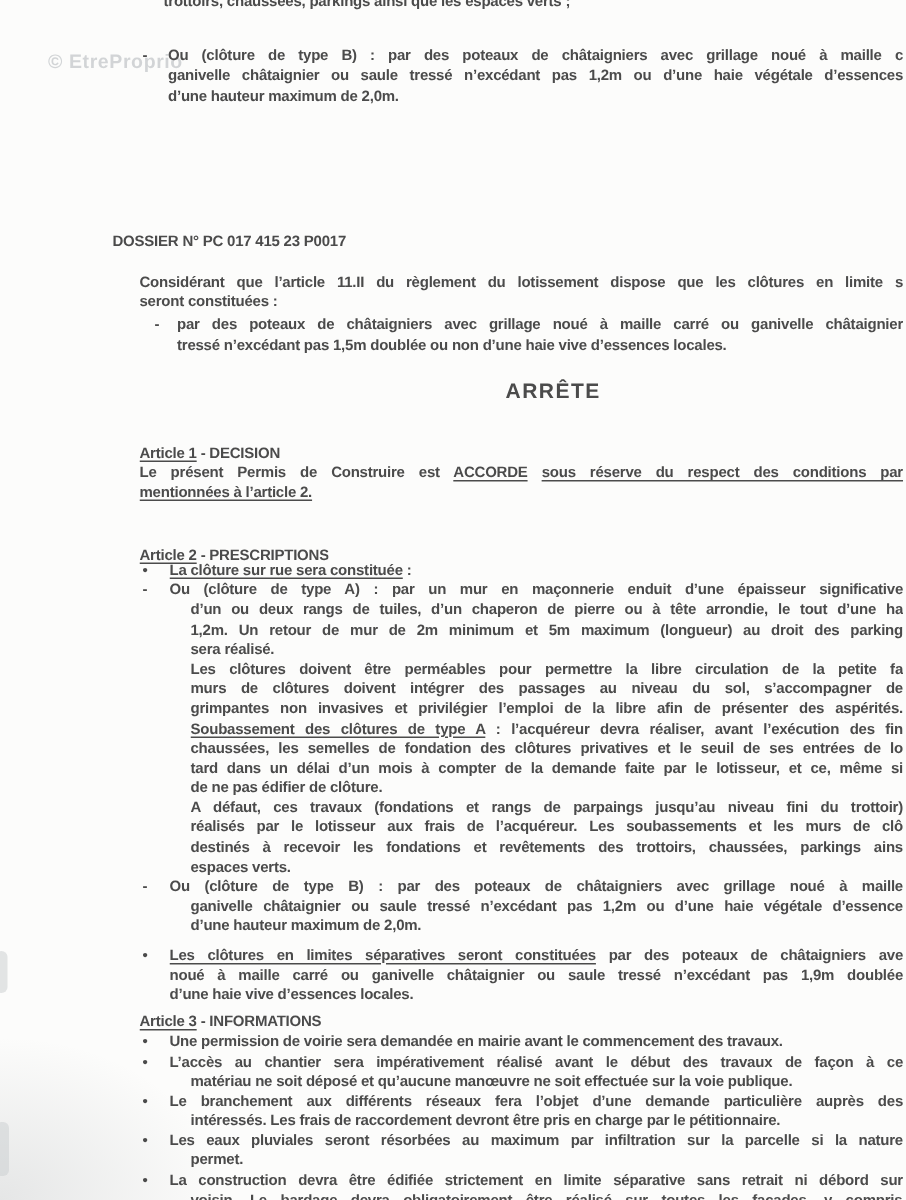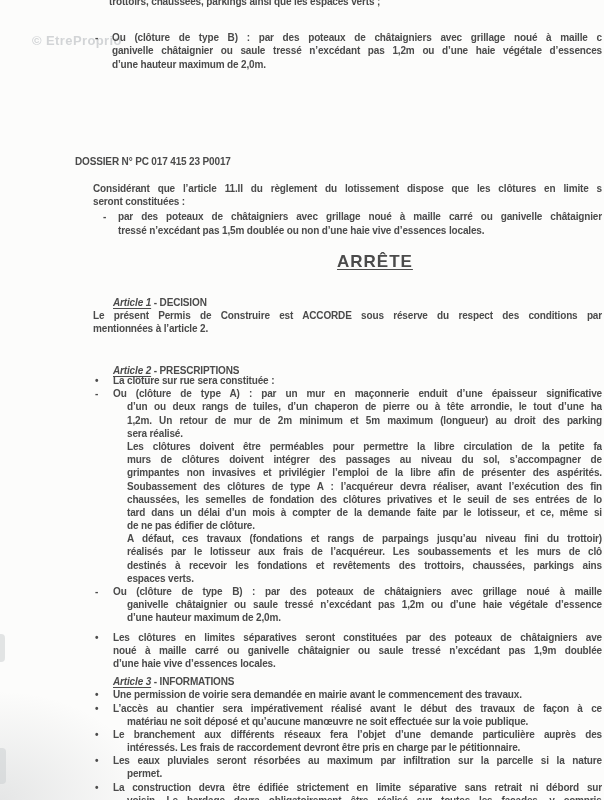--- a/index.html
+++ b/index.html
@@ -21,25 +21,25 @@
   .w2{width:490px;}   
   .w3{width:489px;}   
   .w4{width:484px;}   
   .w5{width:475px;}   
   .ind{margin-left:14px;}
   .row{display:flex;align-items:flex-start;}
   .mk{flex:none;width:20px;padding-left:2px;box-sizing:border-box;height:13.2px;line-height:13.2px;}
   .mk-s{flex:none;width:17px;height:13.2px;line-height:13.2px;}
   .mk-c{flex:none;width:15px;height:13.2px;line-height:13.2px;}
   .tx{flex:none;}
-  .u{text-underline-offset:1.5px;text-decoration-thickness:1px;}
-  .art{font-style:italic;text-decoration:underline;text-underline-offset:1.5px;margin-left:20px;}
+  .u{text-decoration:underline;text-underline-offset:1.5px;text-decoration-thickness:1px;}
+  .art{text-decoration:underline;text-underline-offset:1.5px;}
   .arrete{
-    font-size:17px;letter-spacing:1px;
-    text-decoration:underline;text-underline-offset:2px;
+    font-size:14px;letter-spacing:1px;
+    text-underline-offset:2px;
   }
   .watermark{
     position:absolute;left:12px;top:33px;z-index:1;
     color:#a9aeb3;opacity:0.5;
     font-size:13px;font-weight:700;letter-spacing:0.4px;
     white-space:nowrap;
     margin-left:20px;
   }
   .edge-artifact-1{
     position:absolute;left:-3px;top:634px;width:8px;height:28px;z-index:1;

